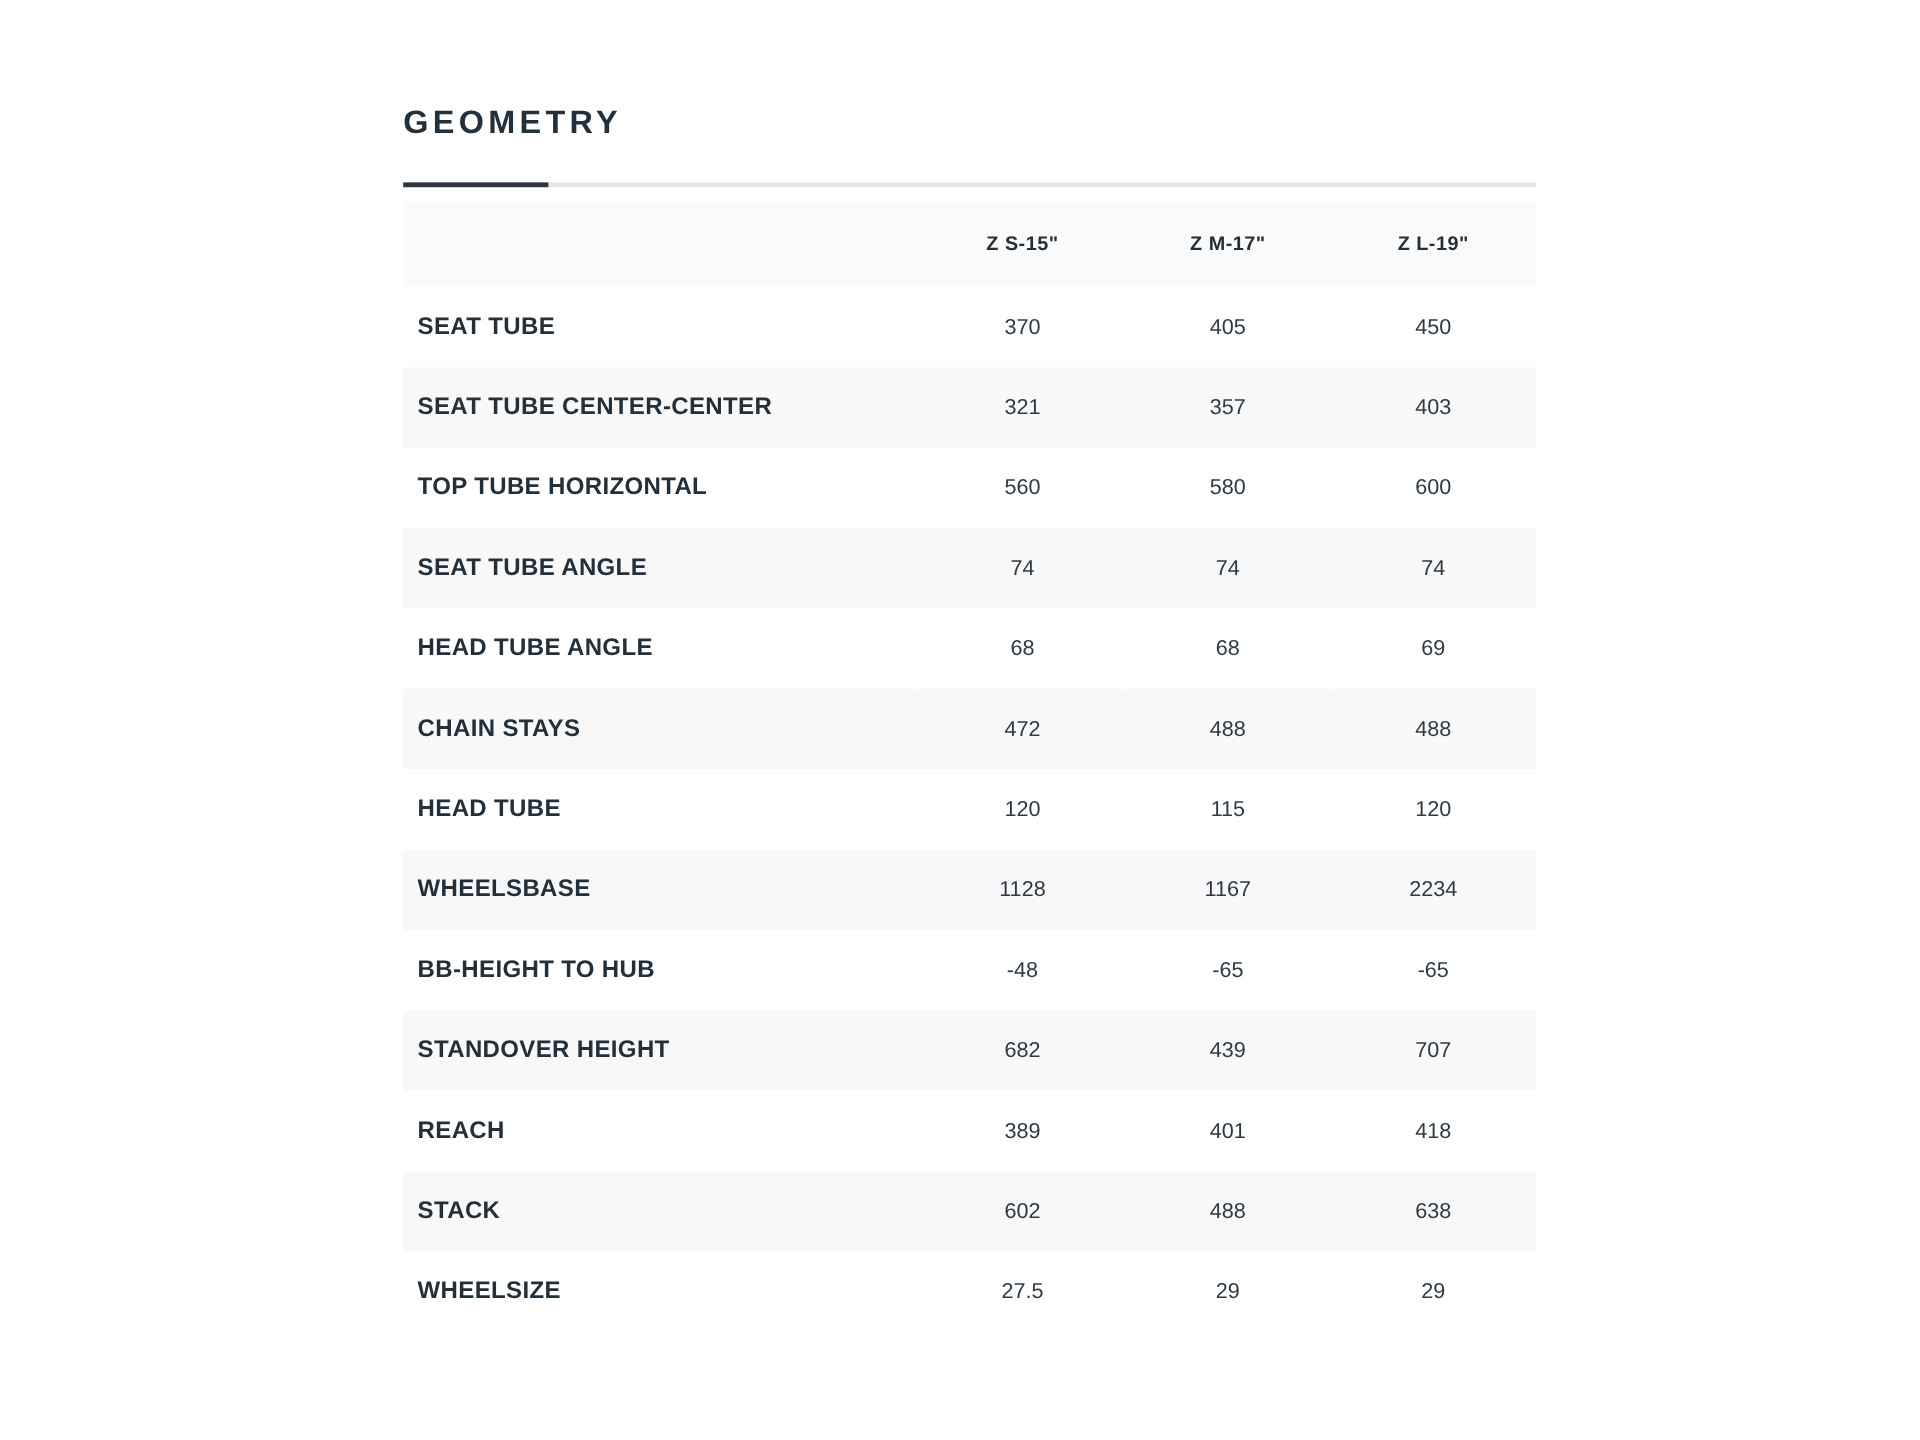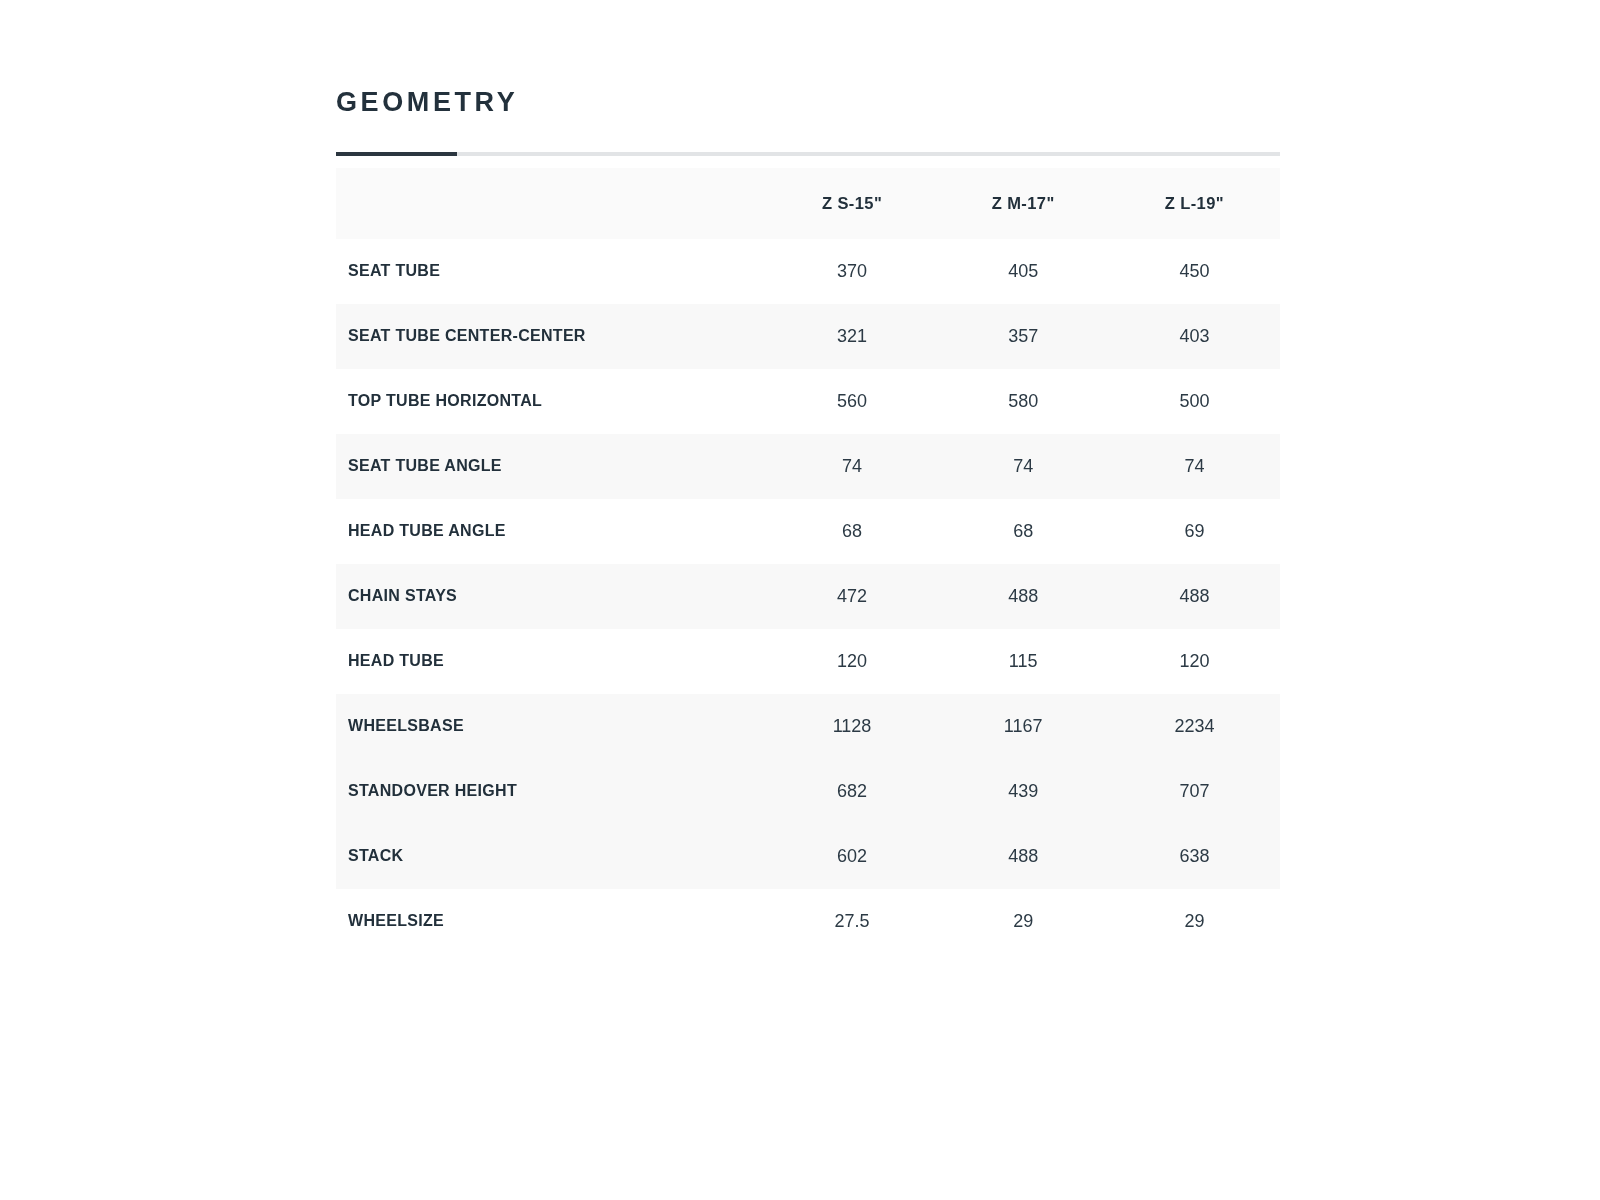--- a/index.html
+++ b/index.html
@@ -84,21 +84,21 @@
     color: #2c3a45;
     border: none;
     font-weight: normal;
   }
   table.geo tbody td.label {
     text-align: left;
     padding-left: 12px;
     font-weight: bold;
     letter-spacing: 0.3px;
     color: #22303b;
-    font-size: 16px;
+    font-size: 20px;
   }
 </style>
 </head>
 <body>
 
 <div class="page">
   <div class="content">
 
     <h2 class="section-title">GEOMETRY</h2>
 
@@ -131,21 +131,21 @@
         <tr class="even">
           <td class="label">SEAT TUBE CENTER-CENTER</td>
           <td>321</td>
           <td>357</td>
           <td>403</td>
         </tr>
         <tr class="odd">
           <td class="label">TOP TUBE HORIZONTAL</td>
           <td>560</td>
           <td>580</td>
-          <td>500</td>
+          <td>600</td>
         </tr>
         <tr class="even">
           <td class="label">SEAT TUBE ANGLE</td>
           <td>74</td>
           <td>74</td>
           <td>74</td>
         </tr>
         <tr class="odd">
           <td class="label">HEAD TUBE ANGLE</td>
           <td>68</td>
@@ -163,26 +163,38 @@
           <td>120</td>
           <td>115</td>
           <td>120</td>
         </tr>
         <tr class="even">
           <td class="label">WHEELSBASE</td>
           <td>1128</td>
           <td>1167</td>
           <td>2234</td>
         </tr>
+        <tr class="odd">
+          <td class="label">BB-HEIGHT TO HUB</td>
+          <td>-48</td>
+          <td>-65</td>
+          <td>-65</td>
+        </tr>
         <tr class="even">
           <td class="label">STANDOVER HEIGHT</td>
           <td>682</td>
           <td>439</td>
           <td>707</td>
         </tr>
+        <tr class="odd">
+          <td class="label">REACH</td>
+          <td>389</td>
+          <td>401</td>
+          <td>418</td>
+        </tr>
         <tr class="even">
           <td class="label">STACK</td>
           <td>602</td>
           <td>488</td>
           <td>638</td>
         </tr>
         <tr class="odd">
           <td class="label">WHEELSIZE</td>
           <td>27.5</td>
           <td>29</td>

